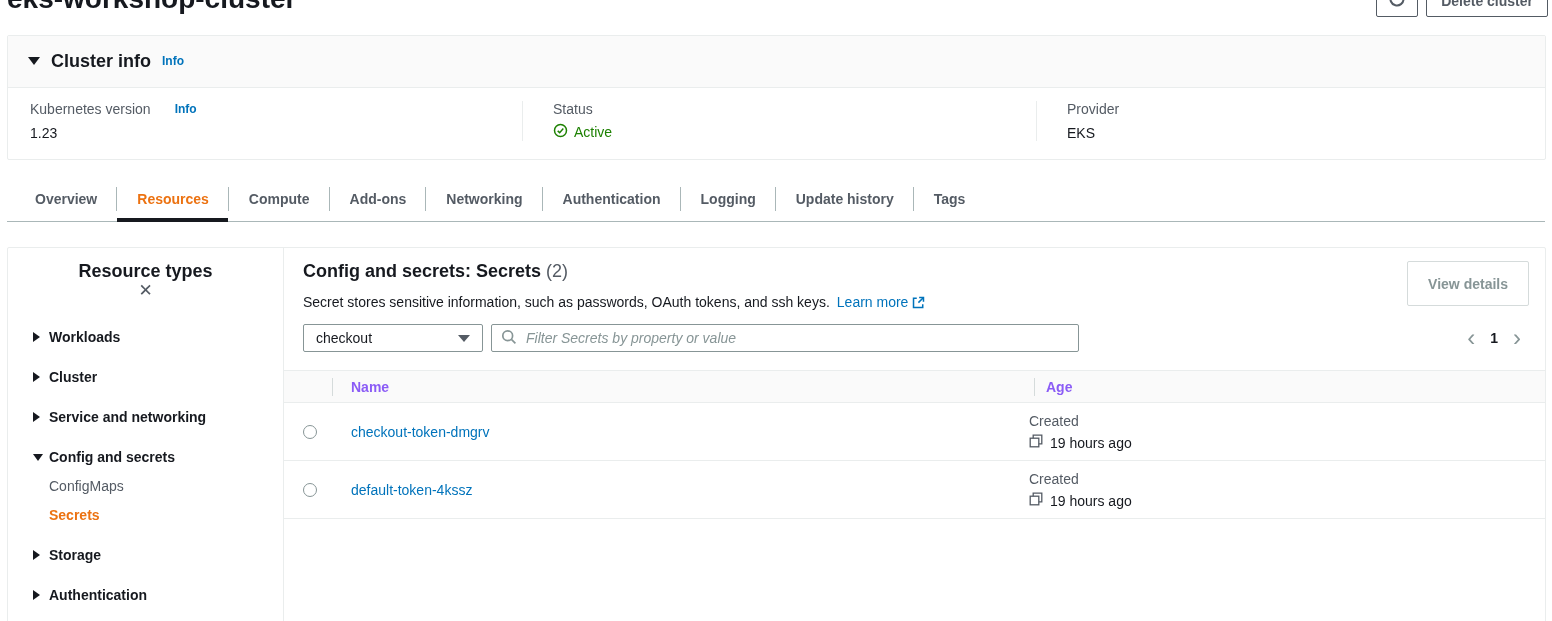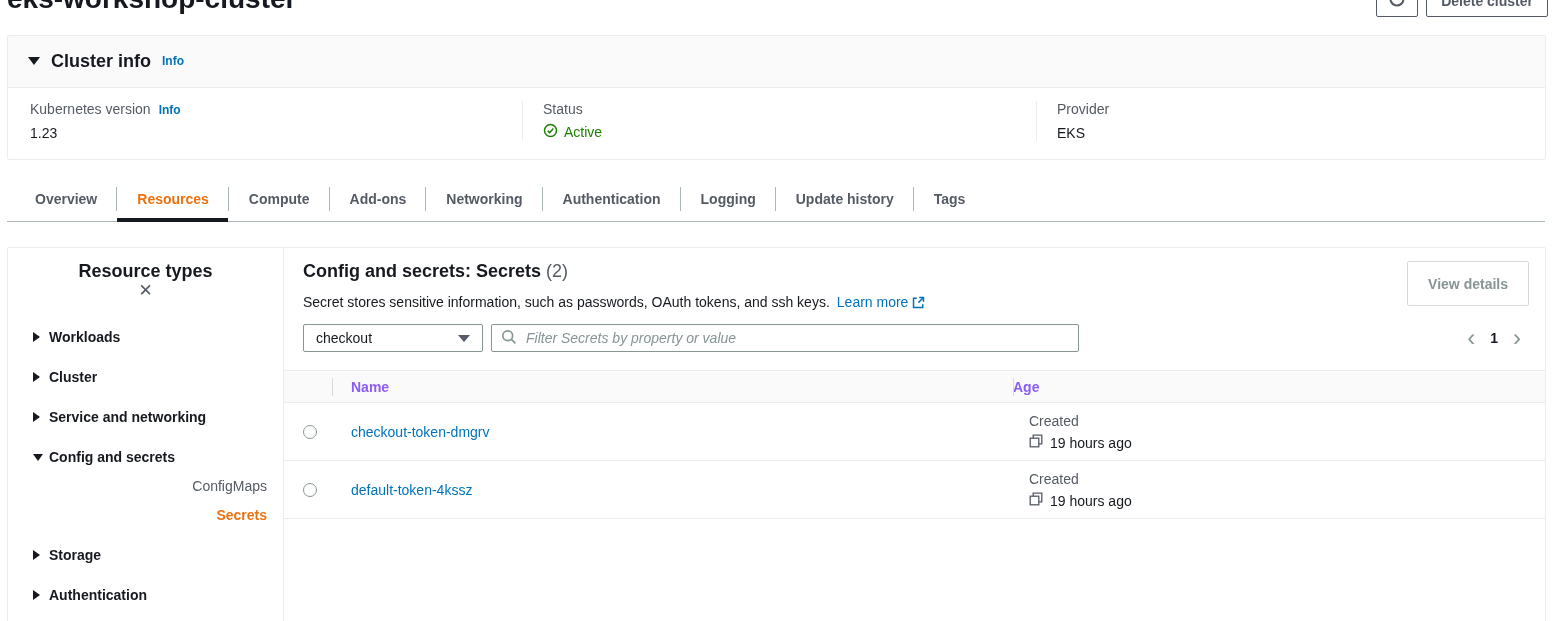--- a/index.html
+++ b/index.html
@@ -19,23 +19,23 @@
   
   .panel { margin:0 6px 0 7px; border:1px solid #eaeded; border-radius:2px; background:#fff; }
   .cluster-info { margin-top:17px; }
   .ci-header { background:#fafafa; border-bottom:1px solid #eaeded; padding:15px 20px 16px; display:flex; align-items:center; gap:11px; }
   .tri-shape-d { width:0; height:0; border-left:6px solid transparent; border-right:6px solid transparent; border-top:8px solid #16191f; }
   .tri-shape-r { width:0; height:0; border-top:5px solid transparent; border-bottom:5px solid transparent; border-left:7px solid #16191f; }
   .ci-title { margin:0; font-size:18px; line-height:20px; font-weight:700; }
   .info-link { font-size:12px; font-weight:700; color:#0073bb; text-decoration:none; cursor:pointer; }
   .ci-body { display:flex; padding:13px 0 18px; }
   .ci-col { width:514px; padding-left:22px; }
-  .ci-col + .ci-col { border-left:1px solid #eaeded; padding-left:20px; }
+  .ci-col + .ci-col { border-left:1px solid #eaeded; padding-left:30px; }
   .ci-col:last-child { width:auto; flex:1; }
-  .field-label { color:#545b64; display:flex; gap:8px; align-items:flex-end; }
+  .field-label { color:#545b64; display:flex; gap:24px; align-items:center; }
   .field-value { margin-top:8px; }
   .status-value { display:flex; align-items:center; gap:6px; color:#1d8102; margin-top:6px; }
   
   .tabs { display:flex; margin:17px 7px 0; border-bottom:1px solid #aab7b8; padding-left:8px; }
   .tab { position:relative; height:44px; display:flex; align-items:center; padding:0 20px; font-weight:700; color:#545b64; cursor:pointer; white-space:nowrap; }
   .tab:not(:last-child)::after { content:""; position:absolute; right:0; top:10px; height:24px; width:1px; background:#aab7b8; }
   .tab.active { color:#ec7211; }
   .tab.active::before { content:""; position:absolute; left:0; right:1px; bottom:-1px; height:4px; background:#16191f; }
   
   .resources-card { margin-top:25px; display:flex; height:560px; }
@@ -43,21 +43,21 @@
   .sidebar-head { display:flex; justify-content:space-between; align-items:center;flex-direction:column; }
   .sidebar-title { margin:0; font-size:18px; line-height:21px; font-weight:700; }
   .close-x { color:#545b64; font-size:17px; line-height:1; cursor:pointer; }
   .side-list { list-style:none; margin:0; padding:0 0 0 9px; }
   .side-item { display:flex; align-items:center; margin-top:24px; font-weight:700; color:#16191f; cursor:pointer; }
   li.side-item:nth-of-type(1) { margin-top:30px; }
   .tri { width:16px; flex:none; display:flex; align-items:center; }
   .tri .tri-shape-d { display:none; border-left-width:5px; border-right-width:5px; border-top-width:7px; }
   .tri .tri-shape-r { border-top-width:5px; border-bottom-width:5px; border-left-width:7px; }
   .side-item.expanded .tri-shape-d { display:block; }
-  .side-item.child, .side-item.child-active { margin-top:13px; font-weight:400; color:#545b64;justify-content:flex-end; }
+  .side-item.child, .side-item.child-active { margin-top:13px; font-weight:400; color:#545b64; }
   .side-item.child .tri, .side-item.child-active .tri { visibility:hidden; }
   .side-item.child-active { font-weight:700; color:#ec7211; }
   
   .main { flex:1; padding:13px 16px 0 19px; display:flex; flex-direction:column; }
   .main-head { display:flex; justify-content:space-between; align-items:flex-start; }
   .main-title { margin:0; font-size:18px; line-height:21px; font-weight:700; }
   .count { color:#545b64; font-weight:400; }
   .desc { margin:12px 0 0; font-size:14px; line-height:16px; }
   .learn-more { color:#0073bb; text-decoration:none; cursor:pointer; margin-left:7px; }
   .ext-icon { margin-left:4px; vertical-align:-2px; }
@@ -70,21 +70,21 @@
   .search input { border:none; outline:none; flex:1; font-size:14px; font-style:italic; font-family:inherit; background:transparent; color:#16191f; }
   .search input::placeholder { color:#879596; font-style:italic; }
   .pagination { margin-left:auto; display:flex; align-items:center; gap:15px; margin-right:8px; color:#879596; }
   .pg-arrow { font-size:24px; line-height:20px; cursor:pointer; font-weight:400; }
   .pg-num { font-weight:700; color:#16191f; cursor:pointer; }
   
   .table { margin:18px -16px 0 -19px; }
   .thead { display:flex; background:#fafafa; border-top:1px solid #eaeded; border-bottom:1px solid #eaeded; height:33px; align-items:center; font-weight:700; color:#8b5cf6; }
   .col-radio { width:48px; flex:none; padding-left:19px; }
   .col-name { width:681px; flex:none; padding-left:19px; position:relative; }
-  .col-age { flex:1; padding-left:0; position:relative; }
+  .col-age { flex:1; padding-left:12px; position:relative;margin-left:21px; }
   .thead .col-name::before, .thead .col-age::before { content:""; position:absolute; left:0; top:50%; transform:translateY(-50%); height:18px; width:1px; background:#d5dbdb; }
   .trow { display:flex; height:58px; border-bottom:1px solid #eaeded; }
   .cell-radio { width:48px; flex:none; padding-left:19px; display:flex; align-items:center; }
   .radio { width:14px; height:14px; border:1px solid #879596; border-radius:50%; background:#fff; cursor:pointer; }
   .cell-name { width:681px; flex:none; padding-left:19px; display:flex; align-items:center; }
   .link { color:#0073bb; text-decoration:none; cursor:pointer; }
   .cell-age { flex:1; padding:10px 0 0 16px; }
   .age-label { color:#545b64; line-height:16px; }
   .age-value { display:flex; align-items:center; gap:7px; margin-top:5px; color:#16191f; }
 </style>

